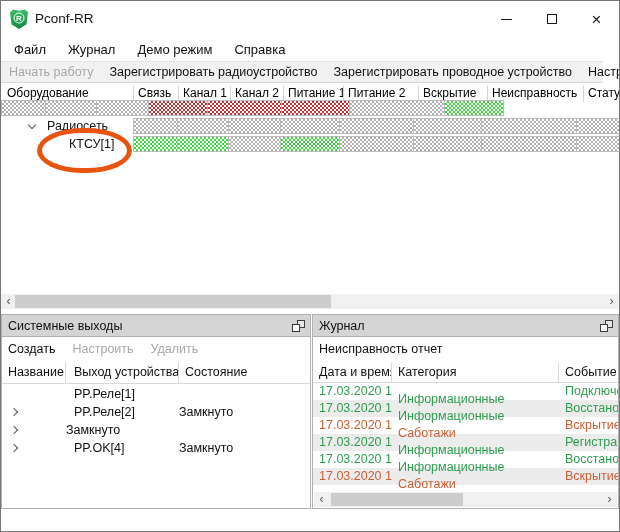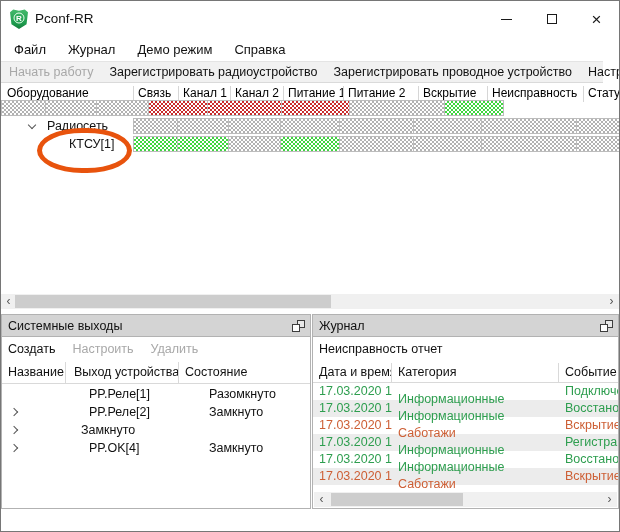--- a/index.html
+++ b/index.html
@@ -86,21 +86,21 @@
   .float-btn .fb-front{ left:0; bottom:0; width:8px; height:8px; background:#fdfdfd; }
   .ptoolbar { height:24px; display:flex; align-items:center; padding-left:6px; background:#fff; }
   .ptb-item { margin-right:17px; font-size:12.5px; white-space:nowrap; }
 
   
   .ot-header { height:24px; display:flex; align-items:center; }
   .ot-hc { height:22px; line-height:20px; padding-left:6px; font-size:12.5px;
            border-right:1px solid #d9d9d9; border-bottom:1px solid #d9d9d9; flex:none;
            white-space:nowrap; overflow:hidden; }
   .oc-name{width:64px;} .oc-dev{width:113px; padding-left:8px;} .oc-state{flex:1 1 auto; border-right:none;}
-  .orow { height:18px; display:flex; align-items:flex-end;gap:15px; }
+  .orow { height:18px; display:flex; align-items:flex-end; }
   .orow .oc-name { position:relative; height:18px; border:none; }
   .orow .chev { position:absolute; left:9px; top:6px; }
   .orow .oc-dev, .orow .oc-state { border:none; line-height:18px; white-space:nowrap; overflow:hidden; }
 
   
   .jt-header { height:22px; display:flex; align-items:flex-end; }
   .jt-hc { height:20px; line-height:18px; padding-left:6px; font-size:12.5px;
            border-right:1px solid #d9d9d9; border-bottom:1px solid #d9d9d9; flex:none;
            white-space:nowrap; overflow:hidden; }
   .jc-date{width:79px;} .jc-cat{width:167px;margin-top:16px;} .jc-evt{flex:1 1 auto; border-right:none;}
@@ -235,21 +235,20 @@
       <span class="ptb-item st-disabled">Удалить</span>
     </div>
     <div class="ot-header">
       <div class="ot-hc oc-name">Название</div>
       <div class="ot-hc oc-dev">Выход устройства</div>
       <div class="ot-hc oc-state">Состояние</div>
     </div>
     <div class="orow st-none">
       <div class="oc-name"></div>
       <div class="oc-dev">PP.Реле[1]</div>
-      <div class="oc-state">Разомкнуто</div>
     </div>
     <div class="orow st-collapsed">
       <div class="oc-name">
           <span class="chev right"></span>
         </div>
       <div class="oc-dev">PP.Реле[2]</div>
       <div class="oc-state">Замкнуто</div>
     </div>
     <div class="orow st-collapsed">
       <div class="oc-name">

